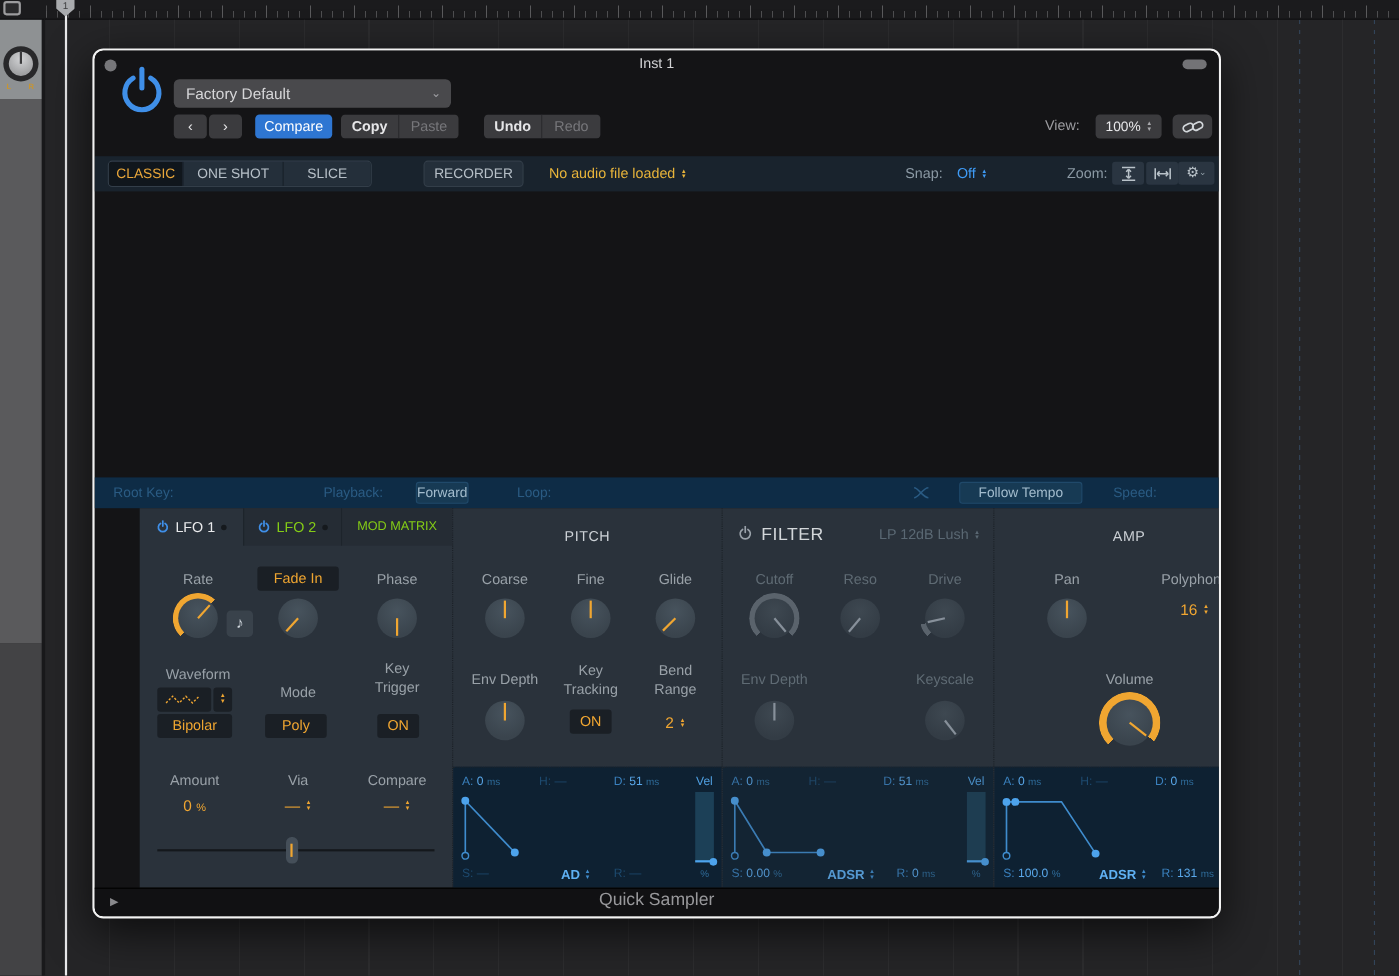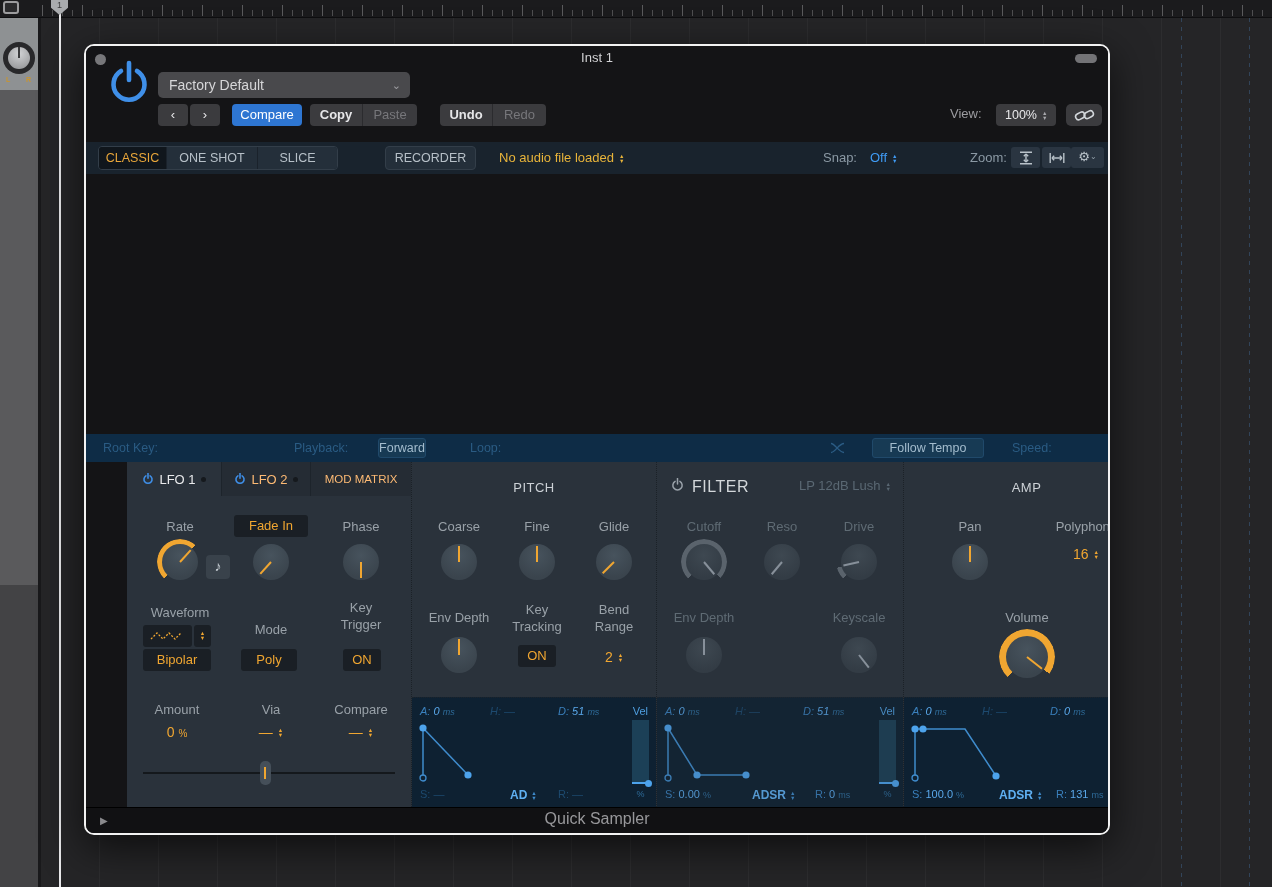--- a/index.html
+++ b/index.html
@@ -130,41 +130,41 @@
   .knob.dim .dial { background:radial-gradient(circle at 50% 32%,#3e4851,#333c45 72%); }
   .knob.dim .needle { background:#87909a; }
   .knob.big { width:56px; height:56px; }
   .knob.big .arc { -webkit-mask:radial-gradient(closest-side,transparent 60%,#000 61%);
     mask:radial-gradient(closest-side,transparent 60%,#000 61%); }
   .knob.big .dial { inset:7px; }
   .knob.big .needle { height:19px; }
 
   
   .lfo-tab { position:absolute; top:0; height:34px; display:flex; align-items:center;
-    justify-content:center; gap:5px; font-size:13px; color:#fdba74; background:#252c34; }
+    justify-content:center; gap:5px; font-size:13px; color:#84cc16; background:#252c34; }
   .lfo-tab.active { background:transparent; color:#e9eaec; }
   .lfo-tab .led { width:5px; height:5px; border-radius:50%; background:#15191d; }
   #note-btn { position:absolute; left:79px; top:93px; width:24px; height:24px; background:#39424b;
     border-radius:4px; color:#cdd4da; font-size:14px; text-align:center; line-height:23px; }
   #wave-sel { position:absolute; left:16px; top:163px; display:flex; gap:2px; }
   #wave-sel .wbox { width:49px; height:22px; background:#1a1f25; border-radius:3px;
     display:flex; align-items:center; justify-content:center; }
   #wave-sel .sbox { width:17px; height:22px; background:#1a1f25; border-radius:3px; color:#f0a631;
     display:flex; align-items:center; justify-content:center; }
   #wave-sel .sbox .stp { margin-left:0; }
   #lfo-slider { position:absolute; left:16px; top:310px; width:252px; height:2px; background:#14181c; }
   #lfo-handle { position:absolute; left:133px; top:299px; width:11px; height:24px; background:#454f59;
     border-radius:5px; }
   #lfo-handle::after { content:""; position:absolute; left:4px; top:6px; width:2px; height:12px; background:#f0a631; }
 
   
   .env { position:absolute; left:0; right:0; bottom:0; height:110px; background:#0e2132;
     border-top:1px dotted #1c232a; font-size:11px; }
   .env.dimmed { opacity:.82; }
-  .e-item { position:absolute; top:7px; white-space:nowrap;font-style:italic; }
+  .e-item { position:absolute; top:7px; white-space:nowrap; }
   .e-lab { color:#3a80bd; }
   .e-val { color:#5aa8ea; }
   .e-unit { color:#2e6b99; font-size:9px; }
   .e-dim .e-lab, .e-dim .e-val, .e-dim .e-unit { color:#1d4a6f; }
   .e-bot { position:absolute; top:90px; white-space:nowrap; }
   .e-mode { color:#5fb0f2; font-weight:bold; font-size:12px; }
   .e-mode .stp { color:#3f8ccd; margin-left:4px; }
   .e-vel { position:absolute; top:7px; right:8px; color:#4f9fe0; }
   .meter { position:absolute; top:22px; right:7px; width:17px; height:64px; background:#1c4057; }
   .meter .fill { position:absolute; left:0; right:0; bottom:0; background:#2d6ea6; }

